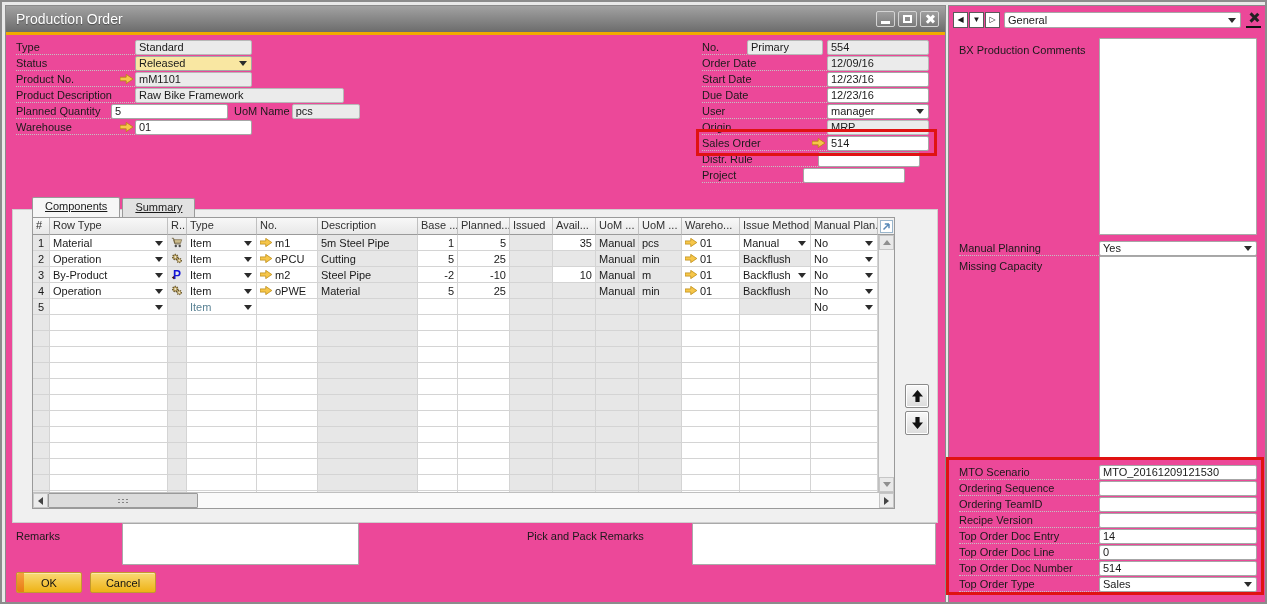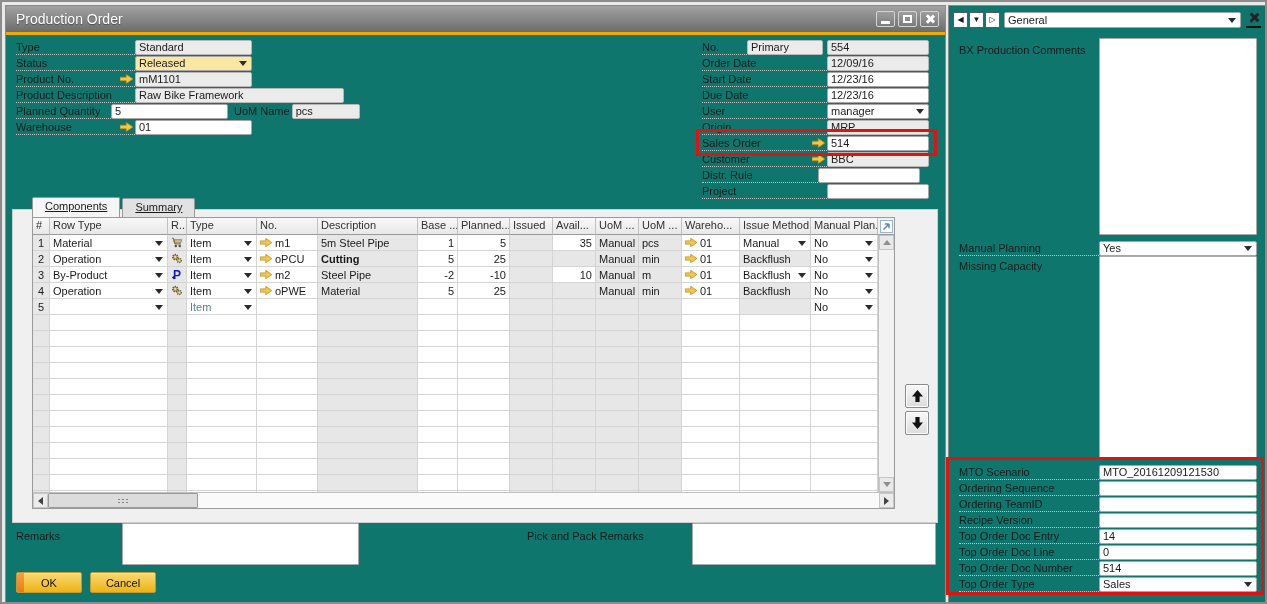--- a/index.html
+++ b/index.html
@@ -1,21 +1,21 @@
 <!DOCTYPE html>
 <html><head>
 <meta charset="utf-8">
 <style>
   * { margin:0; padding:0; box-sizing:border-box; }
   html,body { width:1267px; height:604px; }
   body { font-family:"Liberation Sans", sans-serif; font-size:11px; color:#1a1a1a; background:#e9e9e9; }
   .screen { position:relative; width:1267px; height:604px; border:2px solid #8c8c8c; background:#e9e9e9; overflow:hidden; }
 
   
-  .win { position:absolute; background:#0f766e; border:1px solid #8a8a8a; }
+  .win { position:absolute; background:#ec4899; border:1px solid #8a8a8a; }
   .main-win { left:3px; top:3px; width:941px; height:598px; }
   .side-win { left:946px; top:3px; width:318px; height:598px; }
 
   
   .titlebar { height:26px; background:linear-gradient(#a2a2a2,#6c6c6c); display:flex; align-items:center; padding:0 6px 0 10px; }
   .title { color:#ffffff; font-size:14px; text-shadow:0 1px 1px rgba(0,0,0,.4); flex:1; }
   .goldline { height:3px; background:#f0ab00; }
   .wbtn { width:19px; height:16px; margin-left:3px; background:linear-gradient(#9e9e9e,#7c7c7c); border:1px solid #d4d4d4; border-radius:2px; display:flex; align-items:center; justify-content:center; }
   .g-min { width:9px; height:3px; background:#fff; margin-top:7px; }
   .g-max { width:9px; height:8px; border:2px solid #fff; }
@@ -238,42 +238,29 @@
               <svg class="la" width="13" height="10" viewBox="0 0 13 10">
                 <path d="M0 3.2 h6.2 V0.4 L13 5 6.2 9.6 V6.8 H0 Z" fill="#f6c64a" stroke="#b8860b" stroke-width="0.8"></path>
               </svg>
             </span>
         </div>
         <div class="fld" style="width:102px">
             <span>514</span>
           </div>
       </div>
       <div class="frow">
-        <div class="lblbox" style="width:125px">
-            <span class="lbl">Customer</span>
-          <span class="la-slot">
-              <svg class="la" width="13" height="10" viewBox="0 0 13 10">
-                <path d="M0 3.2 h6.2 V0.4 L13 5 6.2 9.6 V6.8 H0 Z" fill="#f6c64a" stroke="#b8860b" stroke-width="0.8"></path>
-              </svg>
-            </span>
-        </div>
-        <div class="fld ro" style="width:102px">
-            <span>BBC</span>
-          </div>
-      </div>
-      <div class="frow">
         <div class="lblbox" style="width:116px">
             <span class="lbl">Distr. Rule</span>
           </div>
         <div class="fld" style="width:102px">
             <span></span>
           </div>
       </div>
       <div class="frow">
-        <div class="lblbox" style="width:125px">
+        <div class="lblbox" style="width:101px">
             <span class="lbl">Project</span>
           </div>
         <div class="fld" style="width:102px">
             <span></span>
           </div>
       </div>
     </div>
 
     <div class="groupbox"></div>
     <div class="tabs">
@@ -383,21 +370,21 @@
               </div>
               <div class="tcell dd" style="width: 70px;">
                 <span>Item</span>
               </div>
               <div class="tcell" style="width: 61px;">
                 <svg class="la" width="12" height="9" viewBox="0 0 13 10">
                   <path d="M0 3.2 h6.2 V0.4 L13 5 6.2 9.6 V6.8 H0 Z" fill="#f6c64a" stroke="#b8860b" stroke-width="0.8"></path>
                 </svg>
                 <span>oPCU</span>
               </div>
-              <div class="tcell gray" style="width: 100px; font-weight: bold;">
+              <div class="tcell gray" style="width: 100px;">
                 <span>Cutting</span>
               </div>
               <div class="tcell right" style="width: 40px;">
                 <span>5</span>
               </div>
               <div class="tcell right" style="width: 52px;">
                 <span>25</span>
               </div>
               <div class="tcell gray right" style="width: 43px;">
                 <span></span>

